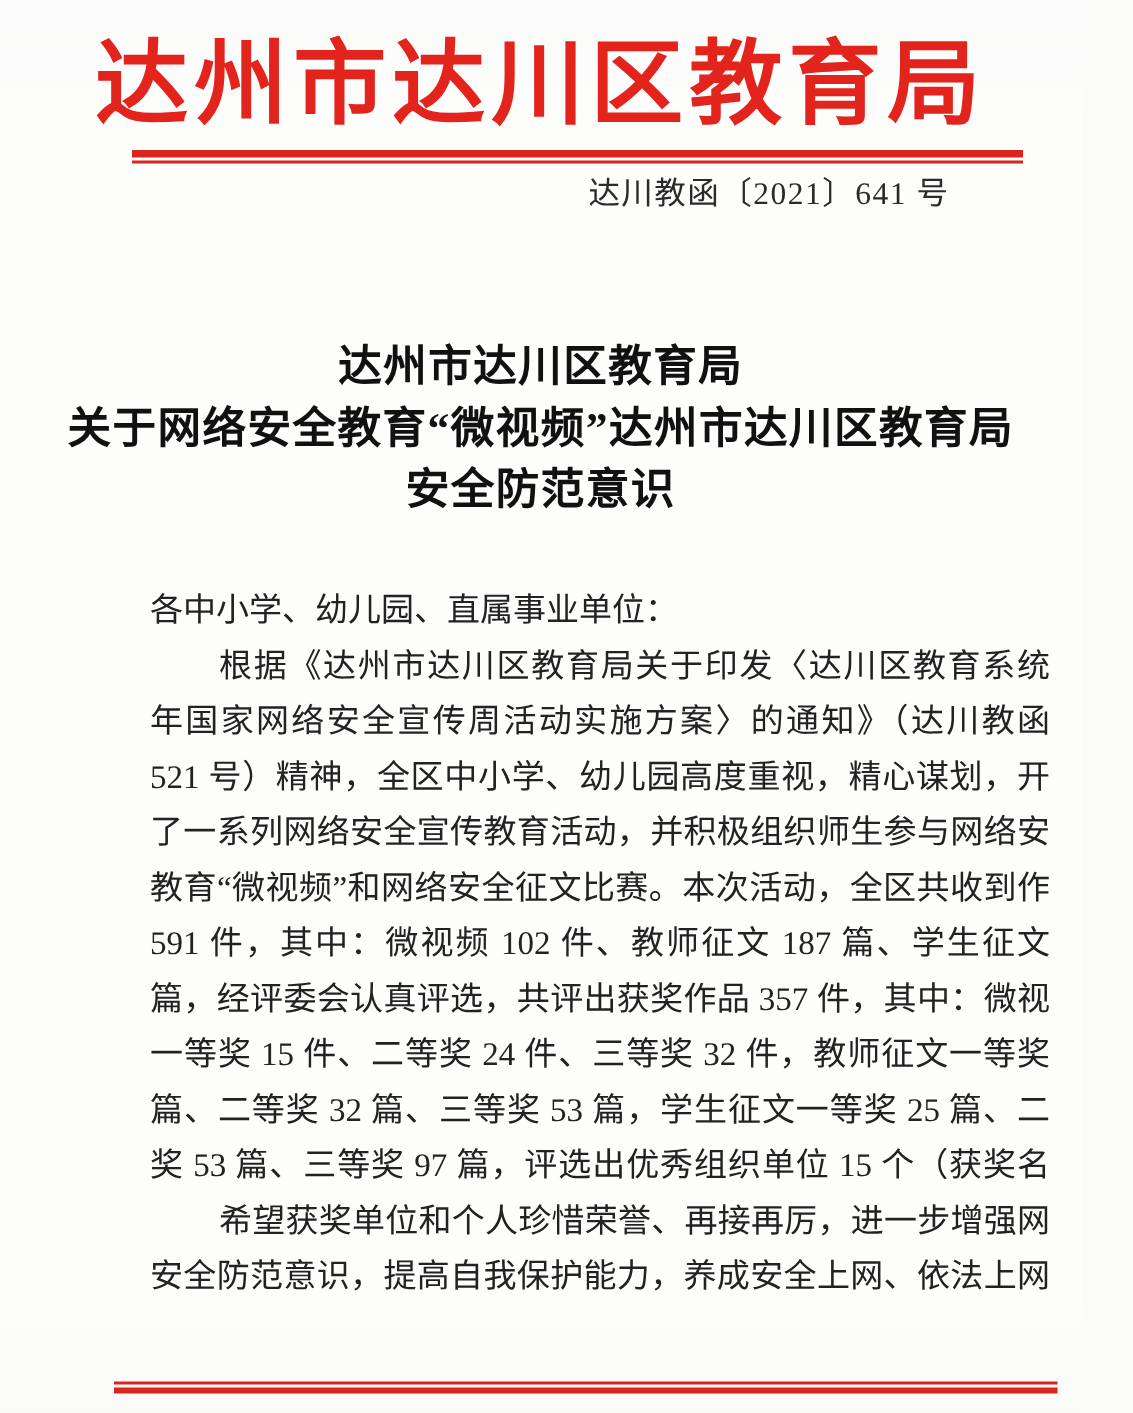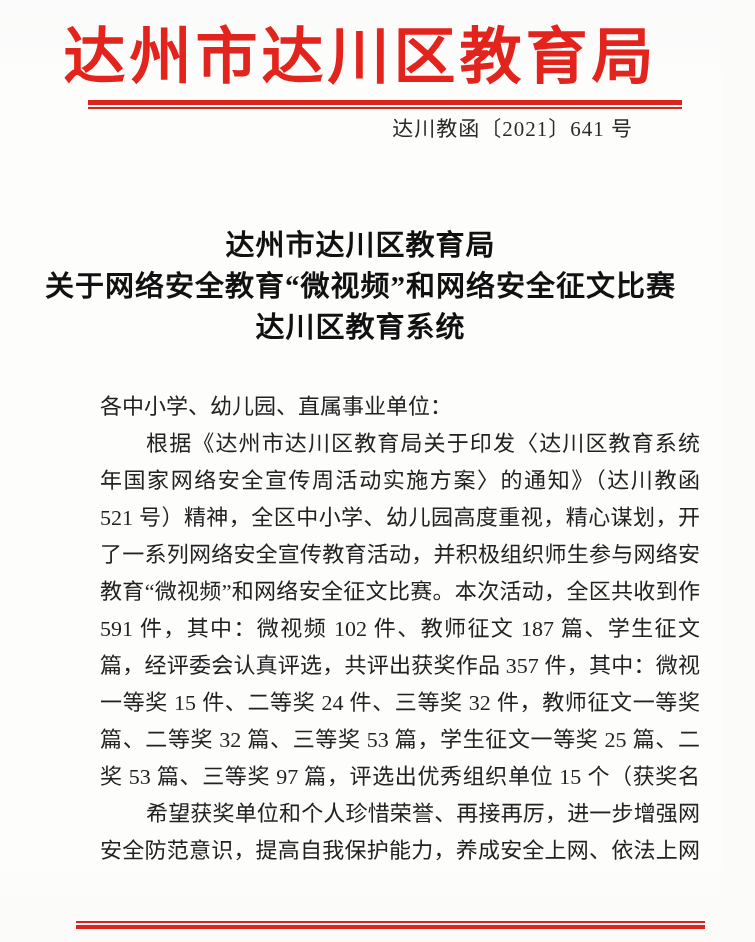--- a/index.html
+++ b/index.html
@@ -87,22 +87,22 @@
 <div class="page">
 
   <div class="masthead">达州市达川区教育局</div>
 
   <div class="header-rule"></div>
 
   <div class="doc-number">达川教函〔2021〕641 号</div>
 
   <div class="title-block">
     <div>达州市达川区教育局</div>
-    <div>关于网络安全教育“微视频”和网络安全征文比赛</div>
-    <div>达川区教育系统</div>
+    <div>关于网络安全教育“微视频”达州市达川区教育局</div>
+    <div>安全防范意识</div>
   </div>
 
   <div class="body-block">
     <div class="line natural">各中小学、幼儿园、直属事业单位：</div>
     <div class="line indent">根据《达州市达川区教育局关于印发〈达川区教育系统 2023</div>
     <div class="line">年国家网络安全宣传周活动实施方案〉的通知》（达川教函〔2023〕</div>
     <div class="line">521 号）精神，全区中小学、幼儿园高度重视，精心谋划，开展</div>
     <div class="line">了一系列网络安全宣传教育活动，并积极组织师生参与网络安全</div>
     <div class="line">教育“微视频”和网络安全征文比赛。本次活动，全区共收到作品</div>
     <div class="line">591 件，其中：微视频 102 件、教师征文 187 篇、学生征文 302</div>

